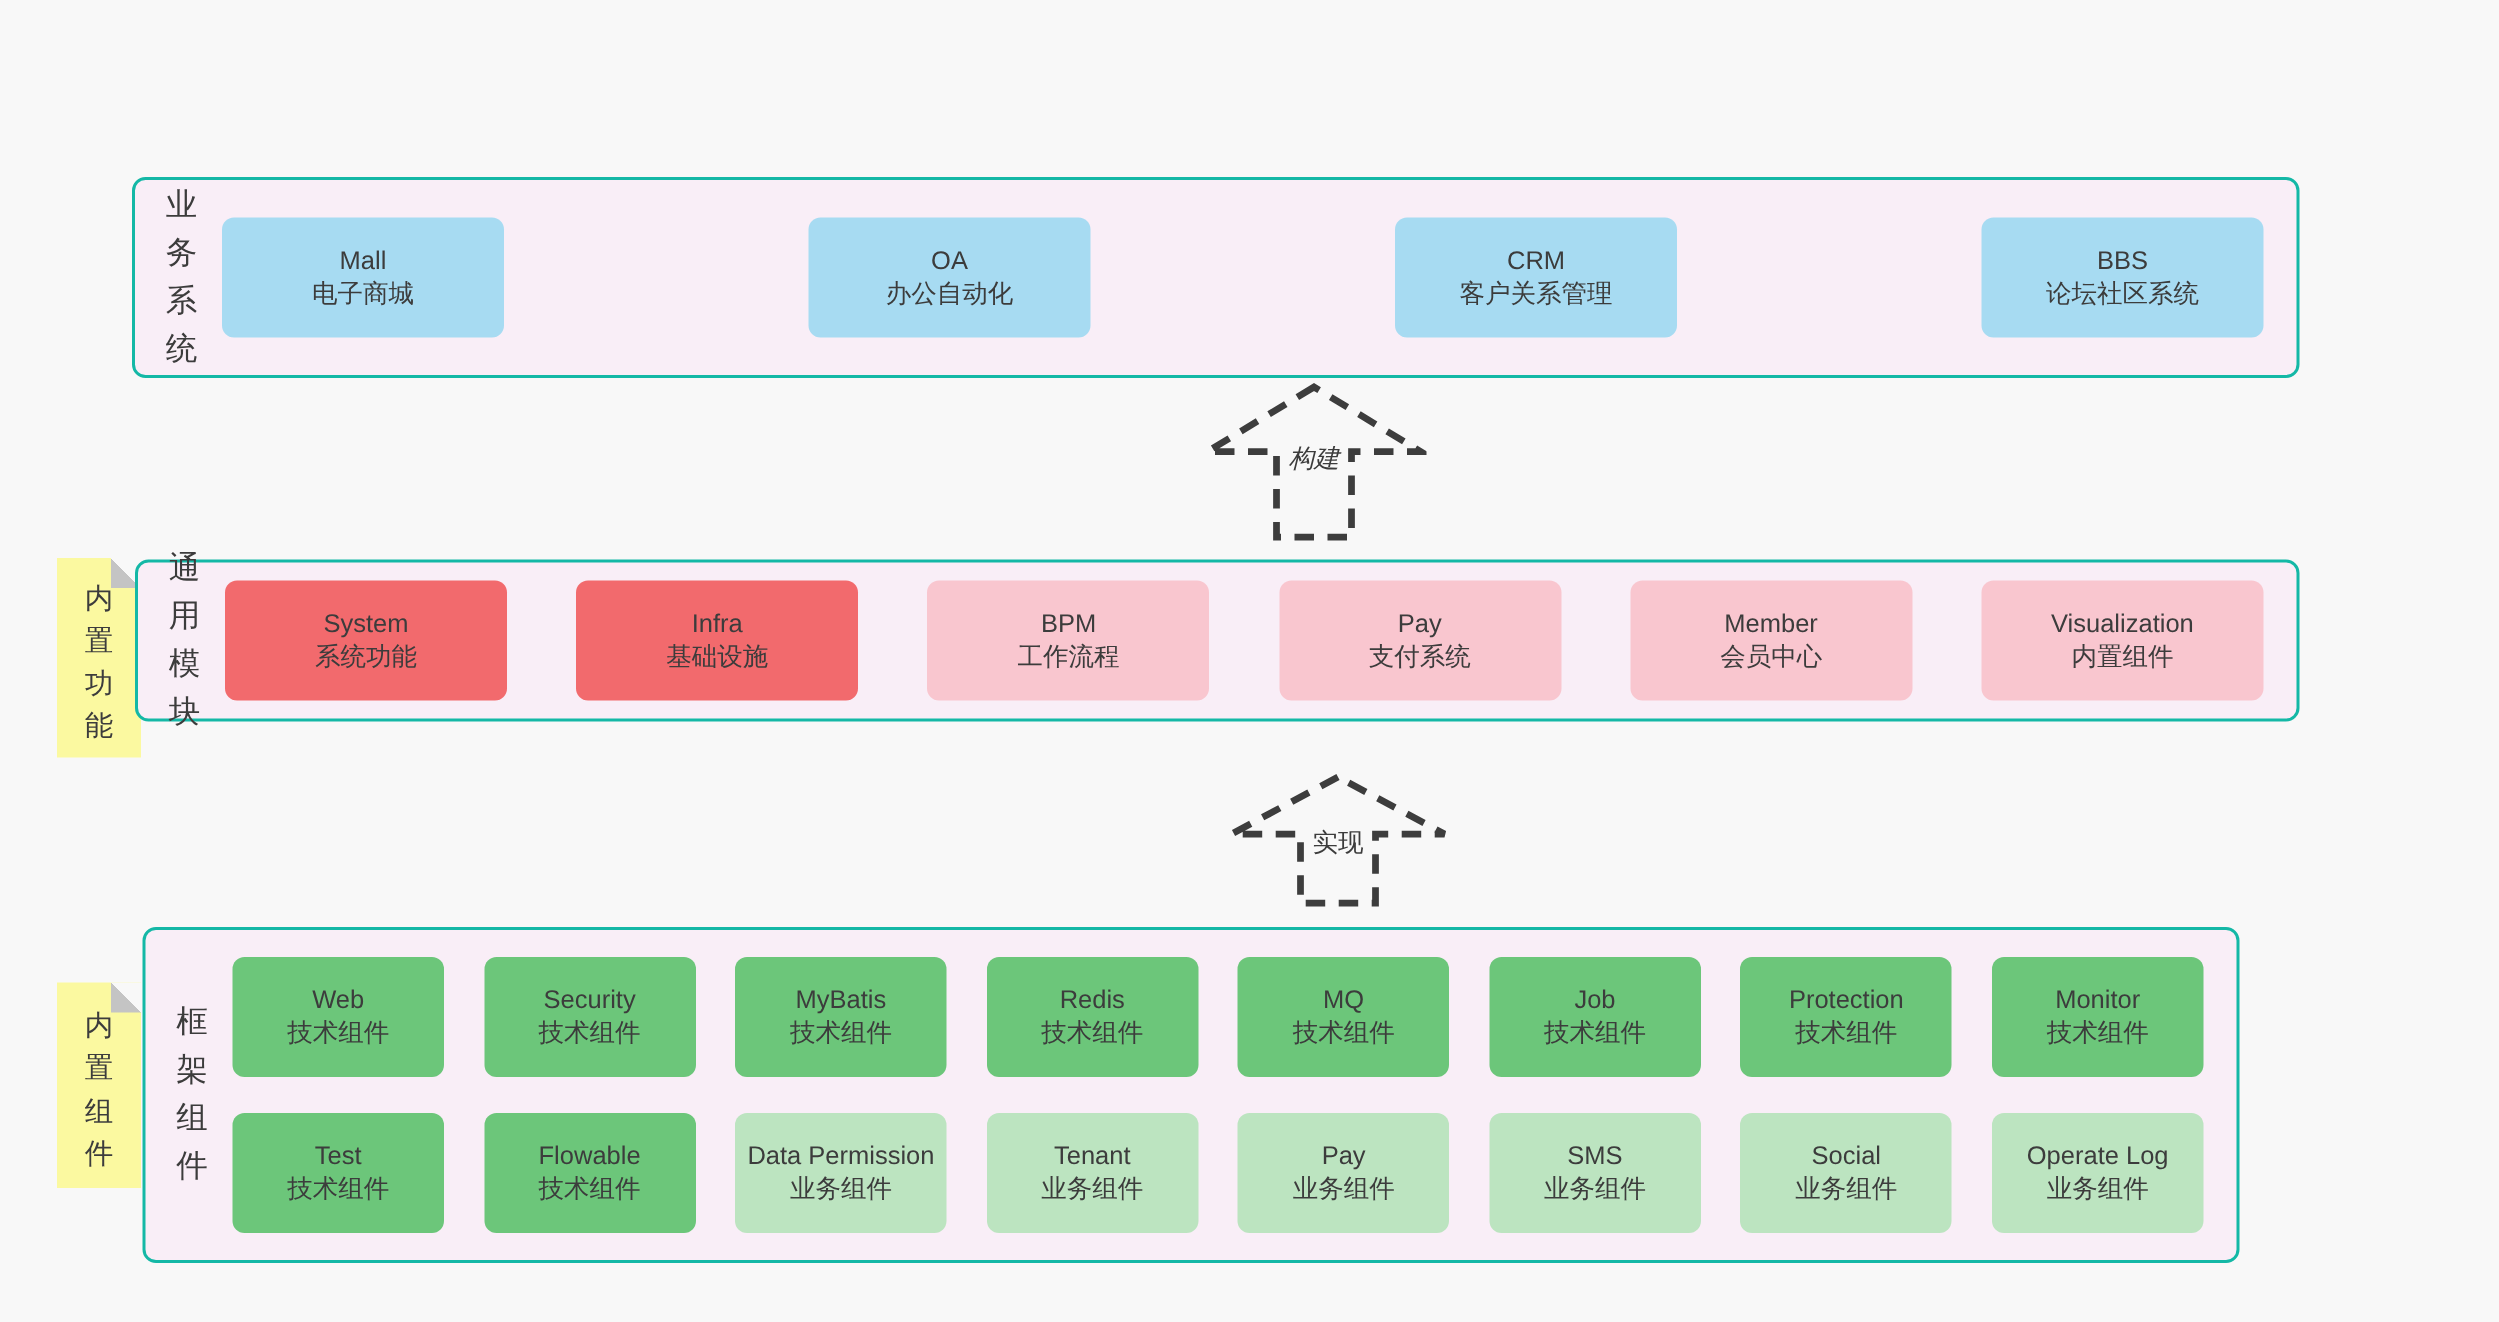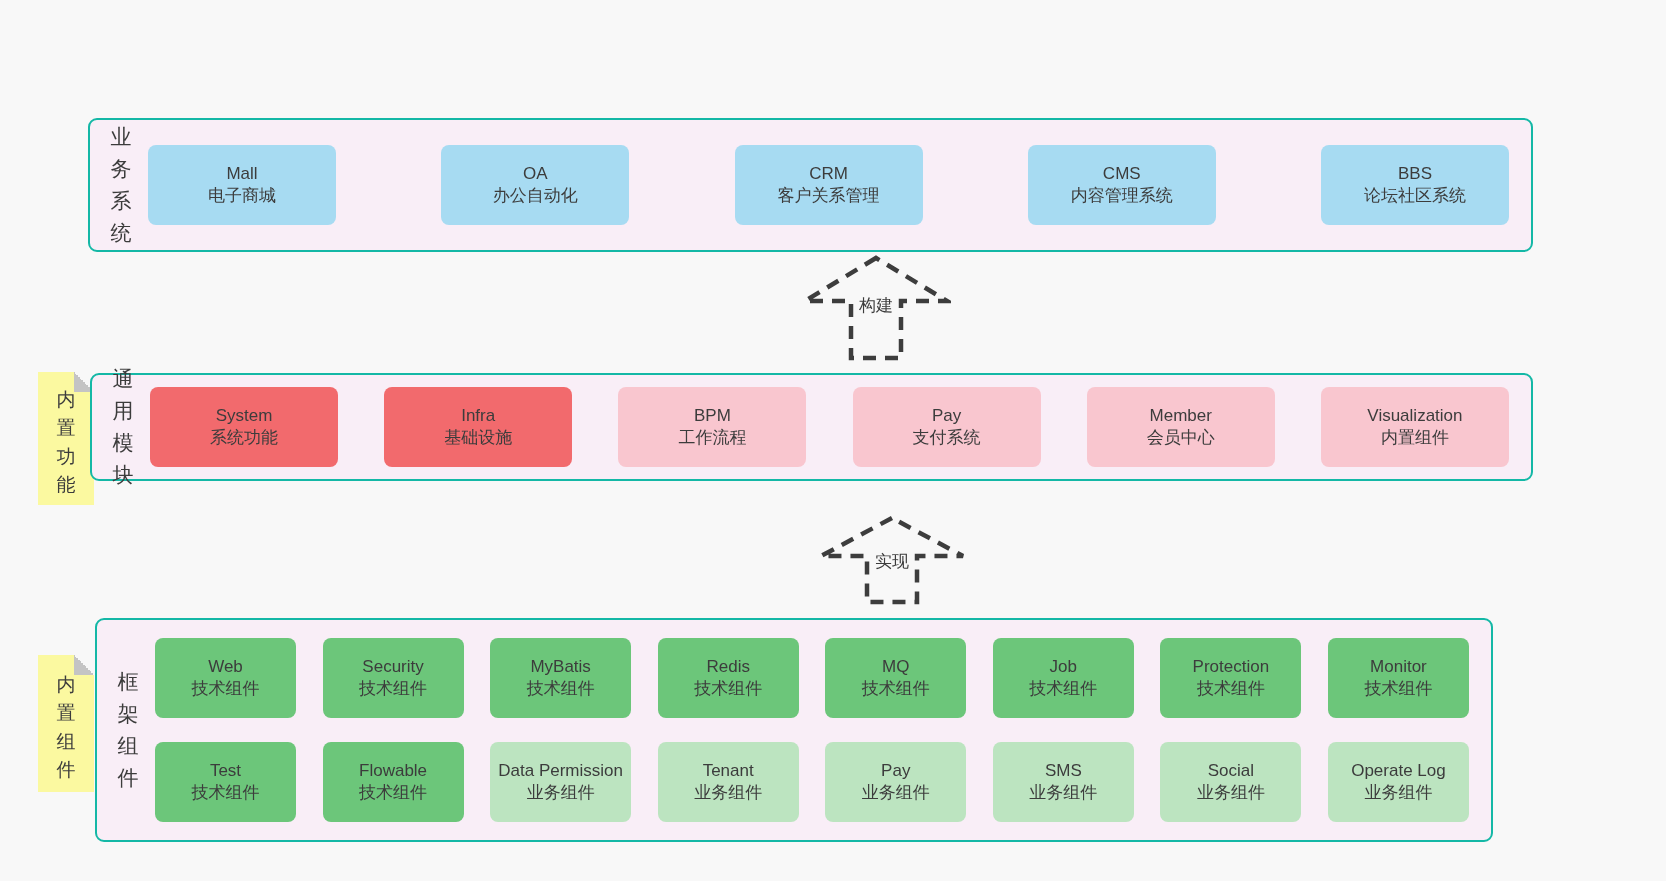--- a/index.html
+++ b/index.html
@@ -93,21 +93,21 @@
     font-size: 19px;
     line-height: 1.5;
     text-align: center;
     word-break: break-all;
     margin-top: 8px;
   }
   .arrow {
     position: absolute;
     z-index: 1;
   }
-  .arrow1 { left: 801px; top: 254px; width: 150px; height: 108px; }
+  .arrow1 { left: 801px; top: 254px; width: 150px; height: 108px; font-style: italic; }
   .arrow2 { left: 817px; top: 514px; width: 150px; height: 92px; }
   .arrow svg { display: block; width: 100%; height: 100%; }
   .arrow-label {
     position: absolute;
     left: 50%;
     transform: translateX(-50%);
     background: #f8f8f8;
     padding: 0 3px;
     font-size: 17px;
     color: #3c3c3c;
@@ -130,24 +130,20 @@
       </div>
       <div class="box blue">
         <div>OA</div>
         <div>办公自动化</div>
       </div>
       <div class="box blue">
         <div>CRM</div>
         <div>客户关系管理</div>
       </div>
       <div class="box blue">
-        <div>CMS</div>
-        <div>内容管理系统</div>
-      </div>
-      <div class="box blue">
         <div>BBS</div>
         <div>论坛社区系统</div>
       </div>
     </div>
   </section>
 
   <div class="arrow arrow1">
     <svg viewBox="0 0 150 108">
       <path d="M75 4 L4 47 H50 V104 H100 V47 H146 Z" fill="none" stroke="#3d3d3d" stroke-width="4.5" stroke-dasharray="13 9"></path>
     </svg>

